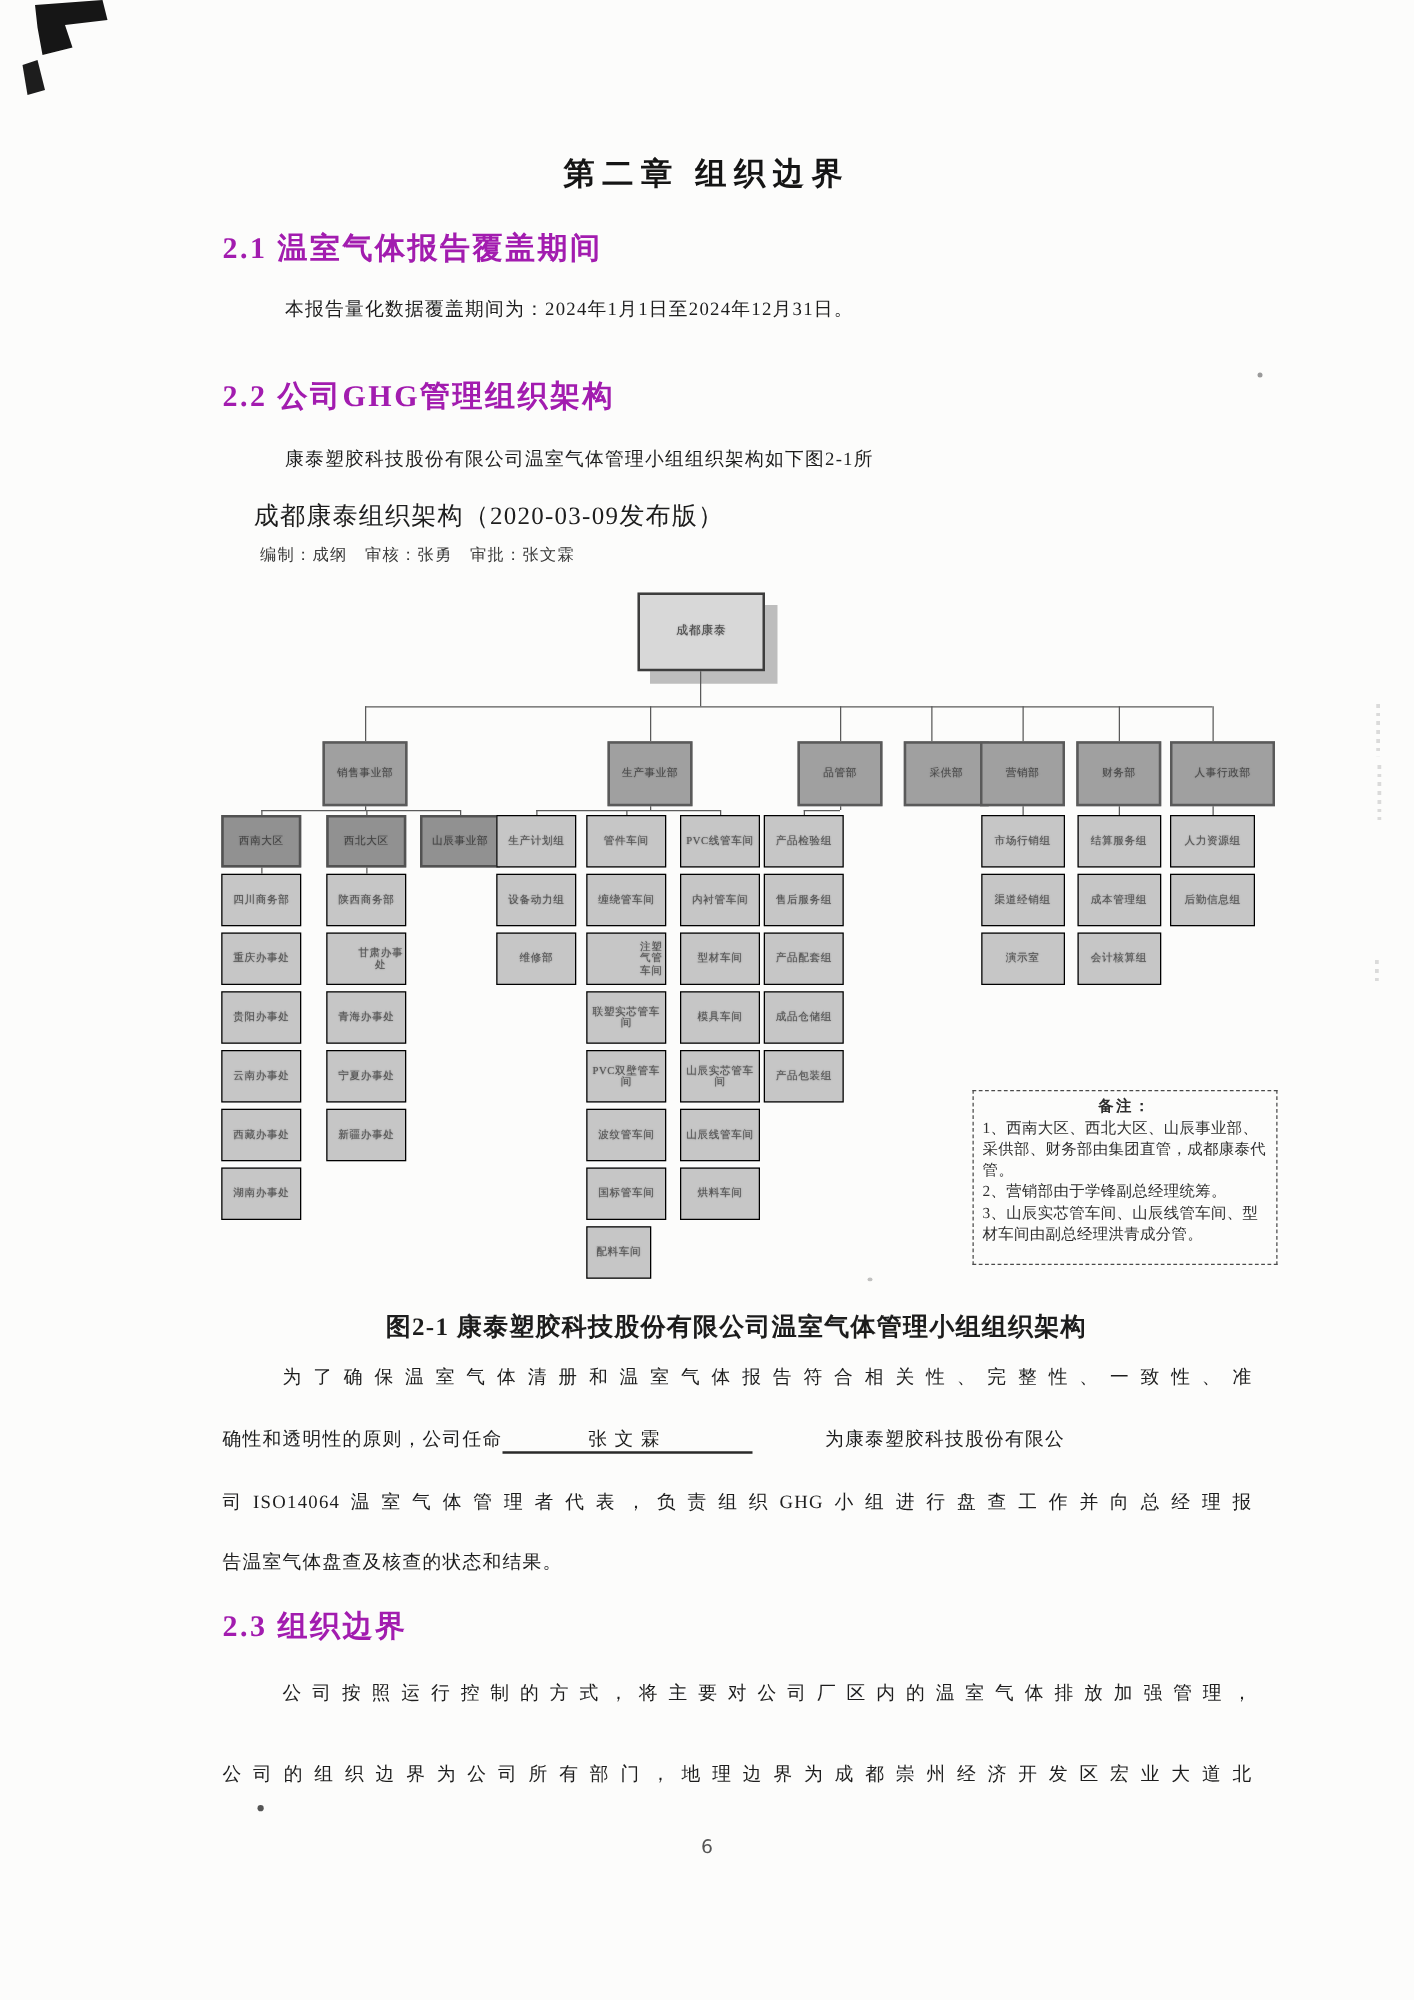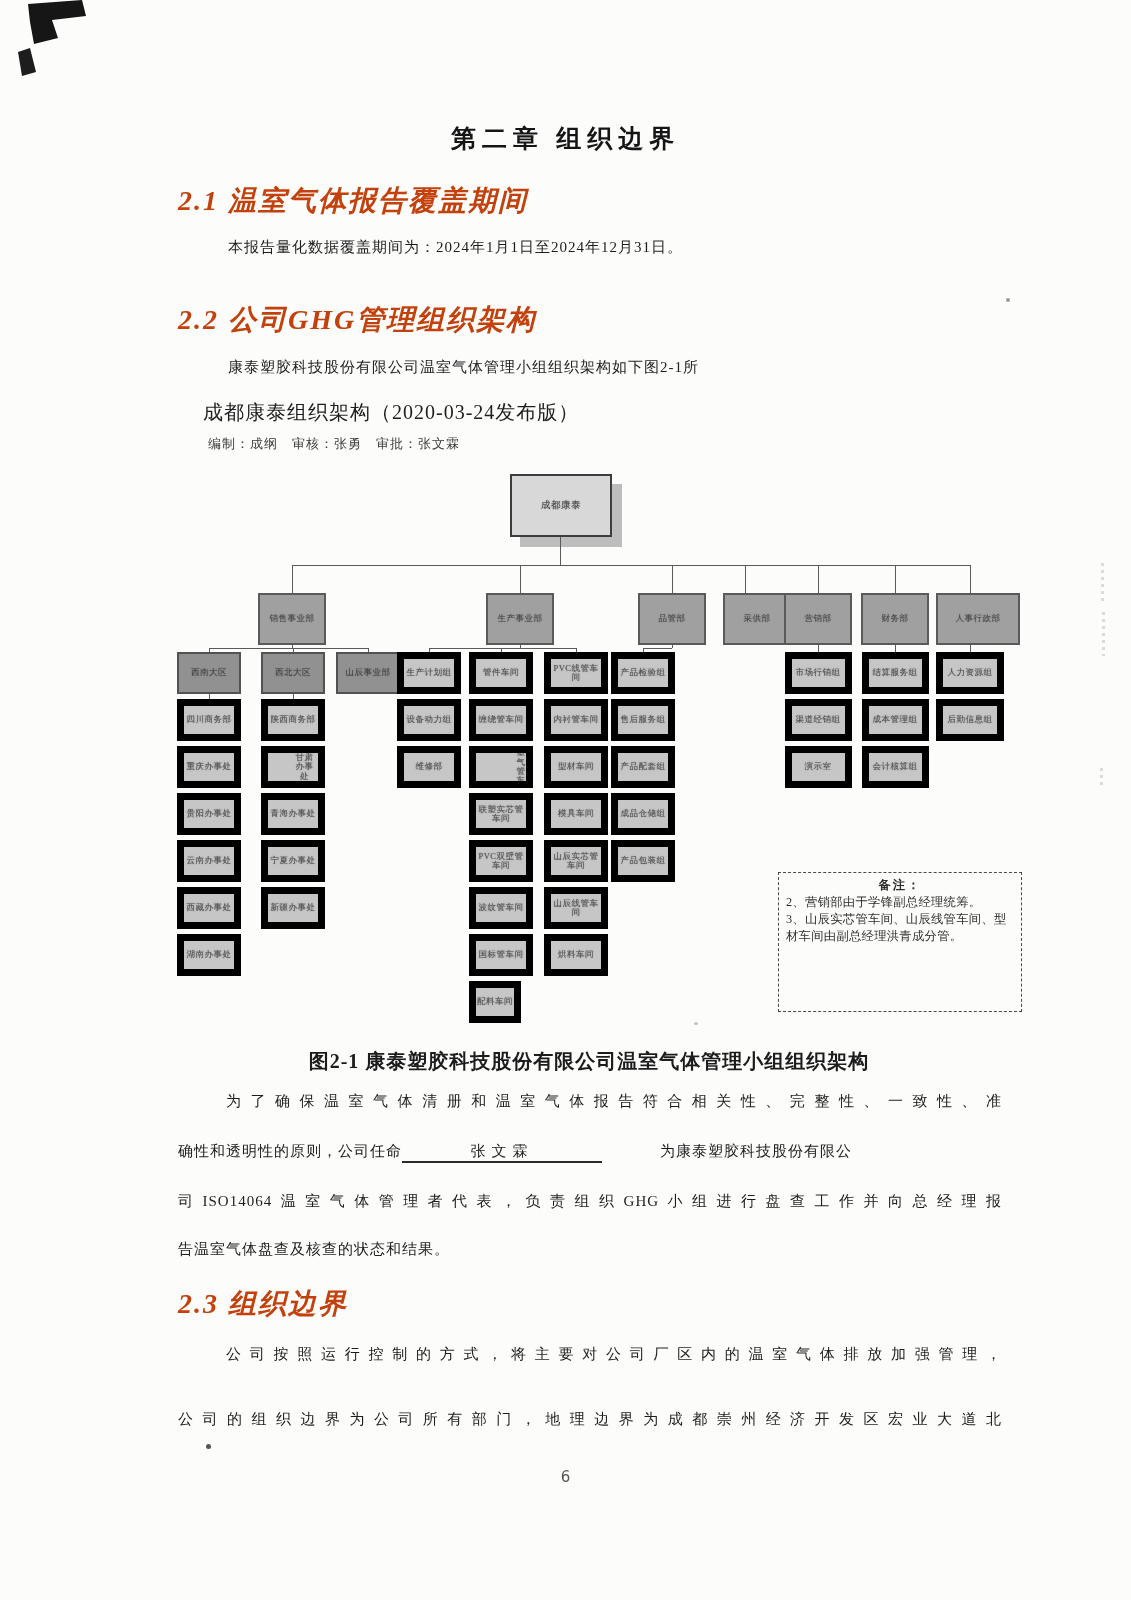--- a/index.html
+++ b/index.html
@@ -6,40 +6,40 @@
   body{
     width:1131px;height:1600px;position:relative;
     background:#fcfcfb;
     font-family:"Liberation Serif","DejaVu Serif",serif;
     color:#1c1c1c;overflow:hidden;
   }
   .abs{position:absolute;}
   
   .chapter-title{left:0;top:122px;width:1131px;text-align:center;
     font-size:25px;font-weight:bold;letter-spacing:6px;color:#151515;}
-  .h2{font-size:28px;font-weight:bold;letter-spacing:2px;color:#c2410c;font-style:italic;}
+  .h2{font-size:24px;font-weight:bold;letter-spacing:2px;color:#a21caf;}
   .body-text{font-size:15px;letter-spacing:1px;color:#1d1d1d;}
   .just{text-align:justify;text-align-last:justify;}
   .byline{font-size:13px;color:#3a3a3a;letter-spacing:1px;}
   .caption{font-size:20px;font-weight:bold;letter-spacing:1px;text-align:center;}
   .underline-name{display:inline-block;width:200px;text-align:center;
     border-bottom:2px solid #2a2a2a;letter-spacing:6px;}
   .pagenum{left:0;top:1468px;width:1131px;text-align:center;
     font-size:15px;color:#555;font-family:"DejaVu Sans",sans-serif;}
   
   #org-chart{left:0;top:0;width:1131px;height:1600px;pointer-events:none;}
   .ob{position:absolute;display:flex;align-items:center;justify-content:center;
     box-sizing:border-box;text-align:center;
     font-size:8.5px;line-height:1.1;letter-spacing:0.5px;color:#565656;
     text-shadow:0 0 1.2px rgba(100,100,100,.9);overflow:hidden;padding:1px;}
   .ob-root{background:#d8d8d8;border:2px solid #3d3d3d;
     box-shadow:10px 10px 0 #bdbdbd;font-size:9.5px;color:#4c4c4c;}
   .ob-dark{background:#a0a0a0;border:2px solid #5a5a5a;color:#4a4a4a;}
   .ob-dark2{background:#919191;border:2px solid #525252;color:#424242;}
-  .ob-light{background:#c6c6c6;border:7px solid #000000;}
+  .ob-light{background:#c6c6c6;border:1px solid #000000;}
   .cline{position:absolute;background:#5a5a5a;}
   
   .note-box{left:778px;top:872px;width:244px;height:140px;
     border:1.6px dashed #4a4a4a;box-sizing:border-box;padding:4px 7px 2px 7px;
     font-size:12.3px;line-height:1.38;color:#2e2e2e;letter-spacing:0.3px;}
   .note-title{text-align:center;font-weight:bold;letter-spacing:2px;}
   
   .artifact{pointer-events:none;}
   .speck{position:absolute;background:#9a9a9a;border-radius:50%;}
   .edge-mark{position:absolute;background:repeating-linear-gradient(
@@ -59,21 +59,21 @@
 <div class="speck artifact" style="left:694px;top:1022px;width:4px;height:3px;opacity:.6;"></div>
 <div class="speck artifact" style="left:206px;top:1444px;width:5px;height:5px;background:#555;"></div>
 
 <div class="abs chapter-title">第二章 组织边界</div>
 
 <div class="abs h2" style="left:178px;top:182px;">2.1 温室气体报告覆盖期间</div>
 <div class="abs body-text" style="left:228px;top:238px;">本报告量化数据覆盖期间为：2024年1月1日至2024年12月31日。</div>
 
 <div class="abs h2" style="left:178px;top:301px;">2.2 公司GHG管理组织架构</div>
 <div class="abs body-text" style="left:228px;top:358px;">康泰塑胶科技股份有限公司温室气体管理小组组织架构如下图2-1所</div>
-<div class="abs body-text" style="left:203px;top:399px;font-size:20px;">成都康泰组织架构（2020-03-24发布版）</div>
+<div class="abs body-text" style="left:203px;top:399px;font-size:20px;">成都康泰组织架构（2020-03-09发布版）</div>
 <div class="abs byline" style="left:208px;top:435px;">编制：成纲　审核：张勇　审批：张文霖</div>
 
 <div id="org-chart" class="abs">
     <div class="ob ob-root" style="left: 510px; top: 474px; width: 102px; height: 63px;">成都康泰</div>
     <div class="cline" style="left: 560px; top: 537px; width: 1px; height: 28px;"></div>
     <div class="cline" style="left: 292px; top: 565px; width: 678px; height: 1px;"></div>
     <div class="cline" style="left: 292px; top: 565px; width: 1px; height: 28px;"></div>
     <div class="ob ob-dark" style="left: 258px; top: 593px; width: 68px; height: 52px;">销售事业部</div>
     <div class="cline" style="left: 292px; top: 645px; width: 1px; height: 3px;"></div>
     <div class="cline" style="left: 209px; top: 648px; width: 159px; height: 1px;"></div>
@@ -147,20 +147,21 @@
     <div class="ob ob-light" style="left: 861.5px; top: 746px; width: 67px; height: 42px;">会计核算组</div>
     <div class="cline" style="left: 970px; top: 565px; width: 1px; height: 28px;"></div>
     <div class="ob ob-dark" style="left: 936px; top: 593px; width: 84px; height: 52px;">人事行政部</div>
     <div class="cline" style="left: 970px; top: 645px; width: 1px; height: 7px;"></div>
     <div class="ob ob-light" style="left: 936px; top: 652px; width: 68px; height: 42px;">人力资源组</div>
     <div class="ob ob-light" style="left: 936px; top: 699px; width: 68px; height: 42px;">后勤信息组</div>
   </div>
 
 <div class="abs note-box">
   <div class="note-title">备注：</div>
+  <div>1、西南大区、西北大区、山辰事业部、采供部、财务部由集团直管，成都康泰代管。</div>
   <div>2、营销部由于学锋副总经理统筹。</div>
   <div>3、山辰实芯管车间、山辰线管车间、型材车间由副总经理洪青成分管。</div>
 </div>
 
 <div class="abs caption" style="left:178px;top:1048px;width:822px;">图2-1 康泰塑胶科技股份有限公司温室气体管理小组组织架构</div>
 
 <div class="abs body-text just" style="left:226px;top:1092px;width:776px;">为了确保温室气体清册和温室气体报告符合相关性、完整性、一致性、准</div>
 <div class="abs body-text" style="left:178px;top:1142px;width:824px;">
   <span>确性和透明性的原则，公司任命</span><span class="underline-name">张文霖</span><span style="display:inline-block;width:58px;"></span><span>为康泰塑胶科技股份有限公</span>
 </div>

